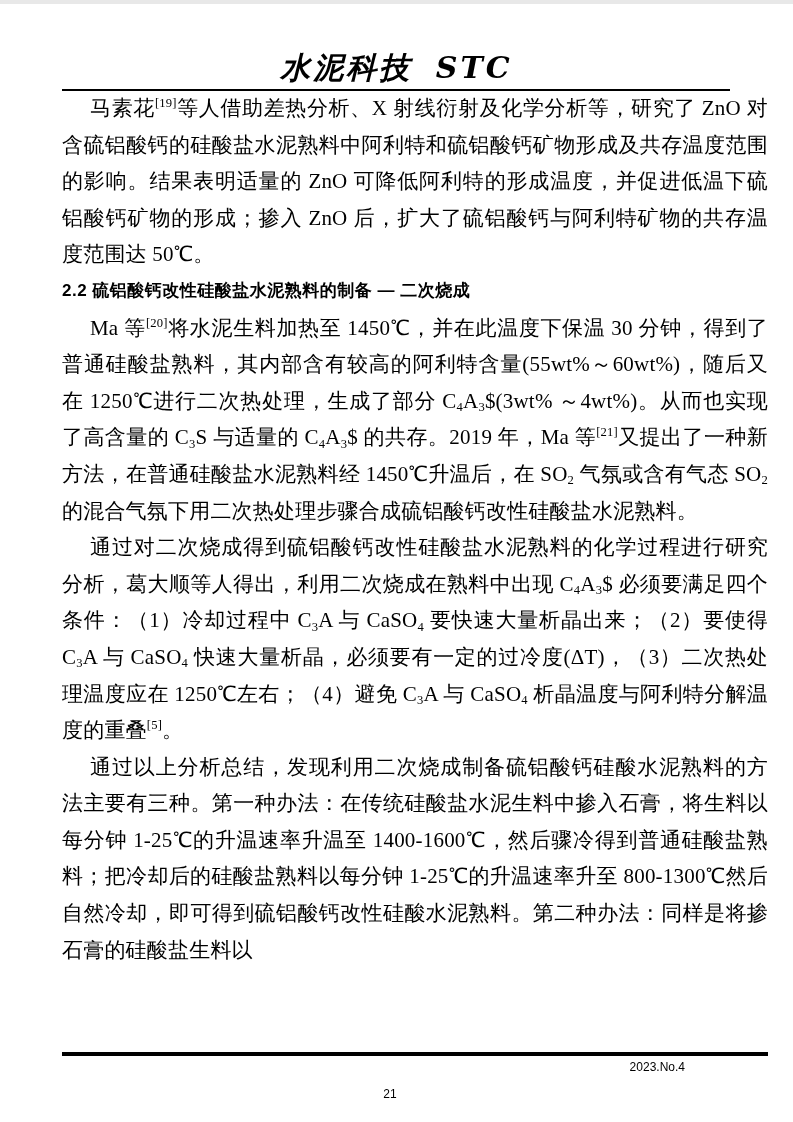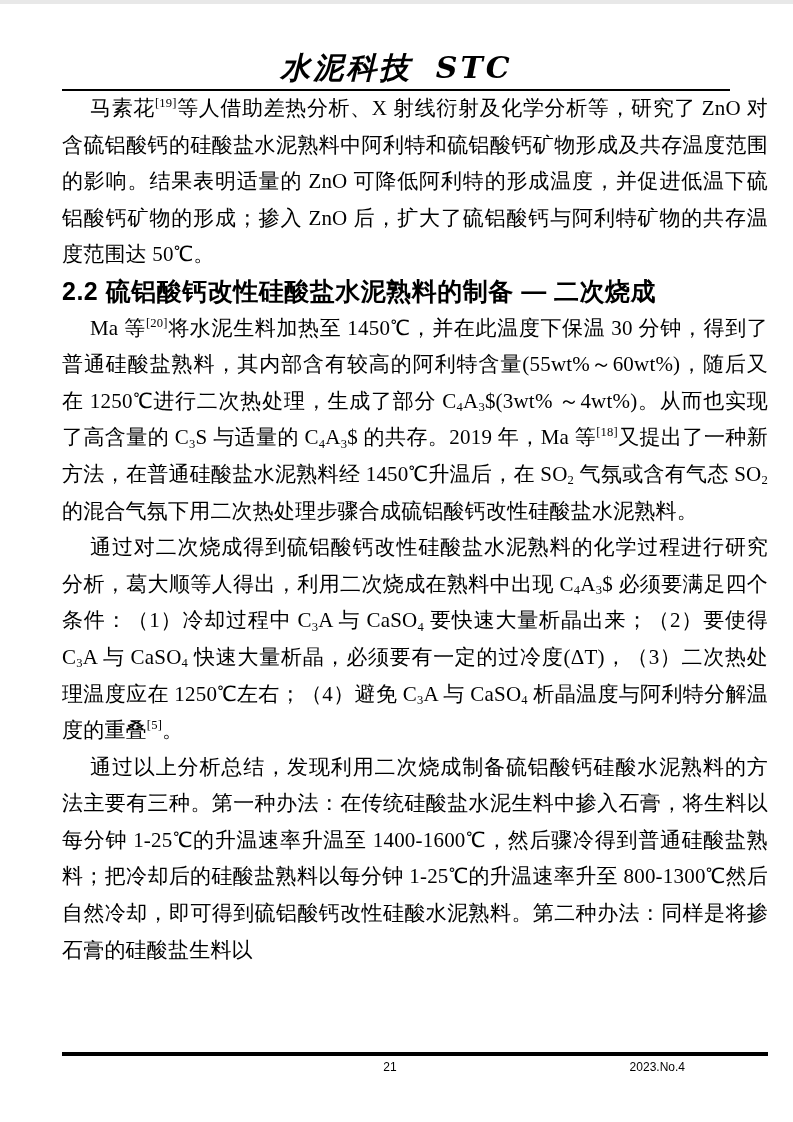--- a/index.html
+++ b/index.html
@@ -33,32 +33,32 @@
     font-size:21px;
     line-height:36.6px;
     text-align:justify;
     letter-spacing:0.2px;
   }
   .doc-body p{margin:0;text-indent:28px;}
   .doc-body .section-heading{
     margin:0;text-indent:0;
     font-family:"Liberation Sans",sans-serif;
     font-weight:700;
-    font-size:25px;
+    font-size:17px;
     letter-spacing:0.5px;
   }
   sup{font-size:0.6em;line-height:0;vertical-align:super;}
   sub{font-size:0.6em;line-height:0;vertical-align:baseline;position:relative;bottom:-0.28em;}
   
   .footer-rule{
     position:absolute;top:1048px;left:62px;
     width:706px;height:4px;background:#000;
   }
   .page-number{
-    position:absolute;top:1056px;left:62px;width:656px;
+    position:absolute;top:1083px;left:62px;width:656px;
     text-align:center;
     font-family:"Liberation Sans",sans-serif;
     font-size:12px;
   }
   .issue{
     position:absolute;top:1056px;right:108px;
     font-family:"Liberation Sans",sans-serif;
     font-size:12px;
   }
 </style>
@@ -67,21 +67,21 @@
 
 <div class="page">
 
   <div class="journal-title">水泥科技 STC</div>
 
   <div class="header-rule"></div>
 
   <div class="doc-body">
     <p>马素花<sup>[19]</sup>等人借助差热分析、X 射线衍射及化学分析等，研究了 ZnO 对含硫铝酸钙的硅酸盐水泥熟料中阿利特和硫铝酸钙矿物形成及共存温度范围的影响。结果表明适量的 ZnO 可降低阿利特的形成温度，并促进低温下硫铝酸钙矿物的形成；掺入 ZnO 后，扩大了硫铝酸钙与阿利特矿物的共存温度范围达 50℃。</p>
     <p class="section-heading">2.2 硫铝酸钙改性硅酸盐水泥熟料的制备 — 二次烧成</p>
-    <p>Ma 等<sup>[20]</sup>将水泥生料加热至 1450℃，并在此温度下保温 30 分钟，得到了普通硅酸盐熟料，其内部含有较高的阿利特含量(55wt%～60wt%)，随后又在 1250℃进行二次热处理，生成了部分 C<sub>4</sub>A<sub>3</sub>$(3wt% ～4wt%)。从而也实现了高含量的 C<sub>3</sub>S 与适量的 C<sub>4</sub>A<sub>3</sub>$ 的共存。2019 年，Ma 等<sup>[18]</sup>又提出了一种新方法，在普通硅酸盐水泥熟料经 1450℃升温后，在 SO<sub>2</sub> 气氛或含有气态 SO<sub>2</sub> 的混合气氛下用二次热处理步骤合成硫铝酸钙改性硅酸盐水泥熟料。</p>
+    <p>Ma 等<sup>[20]</sup>将水泥生料加热至 1450℃，并在此温度下保温 30 分钟，得到了普通硅酸盐熟料，其内部含有较高的阿利特含量(55wt%～60wt%)，随后又在 1250℃进行二次热处理，生成了部分 C<sub>4</sub>A<sub>3</sub>$(3wt% ～4wt%)。从而也实现了高含量的 C<sub>3</sub>S 与适量的 C<sub>4</sub>A<sub>3</sub>$ 的共存。2019 年，Ma 等<sup>[21]</sup>又提出了一种新方法，在普通硅酸盐水泥熟料经 1450℃升温后，在 SO<sub>2</sub> 气氛或含有气态 SO<sub>2</sub> 的混合气氛下用二次热处理步骤合成硫铝酸钙改性硅酸盐水泥熟料。</p>
     <p>通过对二次烧成得到硫铝酸钙改性硅酸盐水泥熟料的化学过程进行研究分析，葛大顺等人得出，利用二次烧成在熟料中出现 C<sub>4</sub>A<sub>3</sub>$ 必须要满足四个条件：（1）冷却过程中 C<sub>3</sub>A 与 CaSO<sub>4</sub> 要快速大量析晶出来；（2）要使得 C<sub>3</sub>A 与 CaSO<sub>4</sub> 快速大量析晶，必须要有一定的过冷度(ΔT)，（3）二次热处理温度应在 1250℃左右；（4）避免 C<sub>3</sub>A 与 CaSO<sub>4</sub> 析晶温度与阿利特分解温度的重叠<sup>[5]</sup>。</p>
     <p>通过以上分析总结，发现利用二次烧成制备硫铝酸钙硅酸水泥熟料的方法主要有三种。第一种办法：在传统硅酸盐水泥生料中掺入石膏，将生料以每分钟 1-25℃的升温速率升温至 1400-1600℃，然后骤冷得到普通硅酸盐熟料；把冷却后的硅酸盐熟料以每分钟 1-25℃的升温速率升至 800-1300℃然后自然冷却，即可得到硫铝酸钙改性硅酸水泥熟料。第二种办法：同样是将掺石膏的硅酸盐生料以</p>
   </div>
 
   <div class="footer-rule"></div>
 
   <div class="page-number">21</div>
 
   <div class="issue">2023.No.4</div>
 

